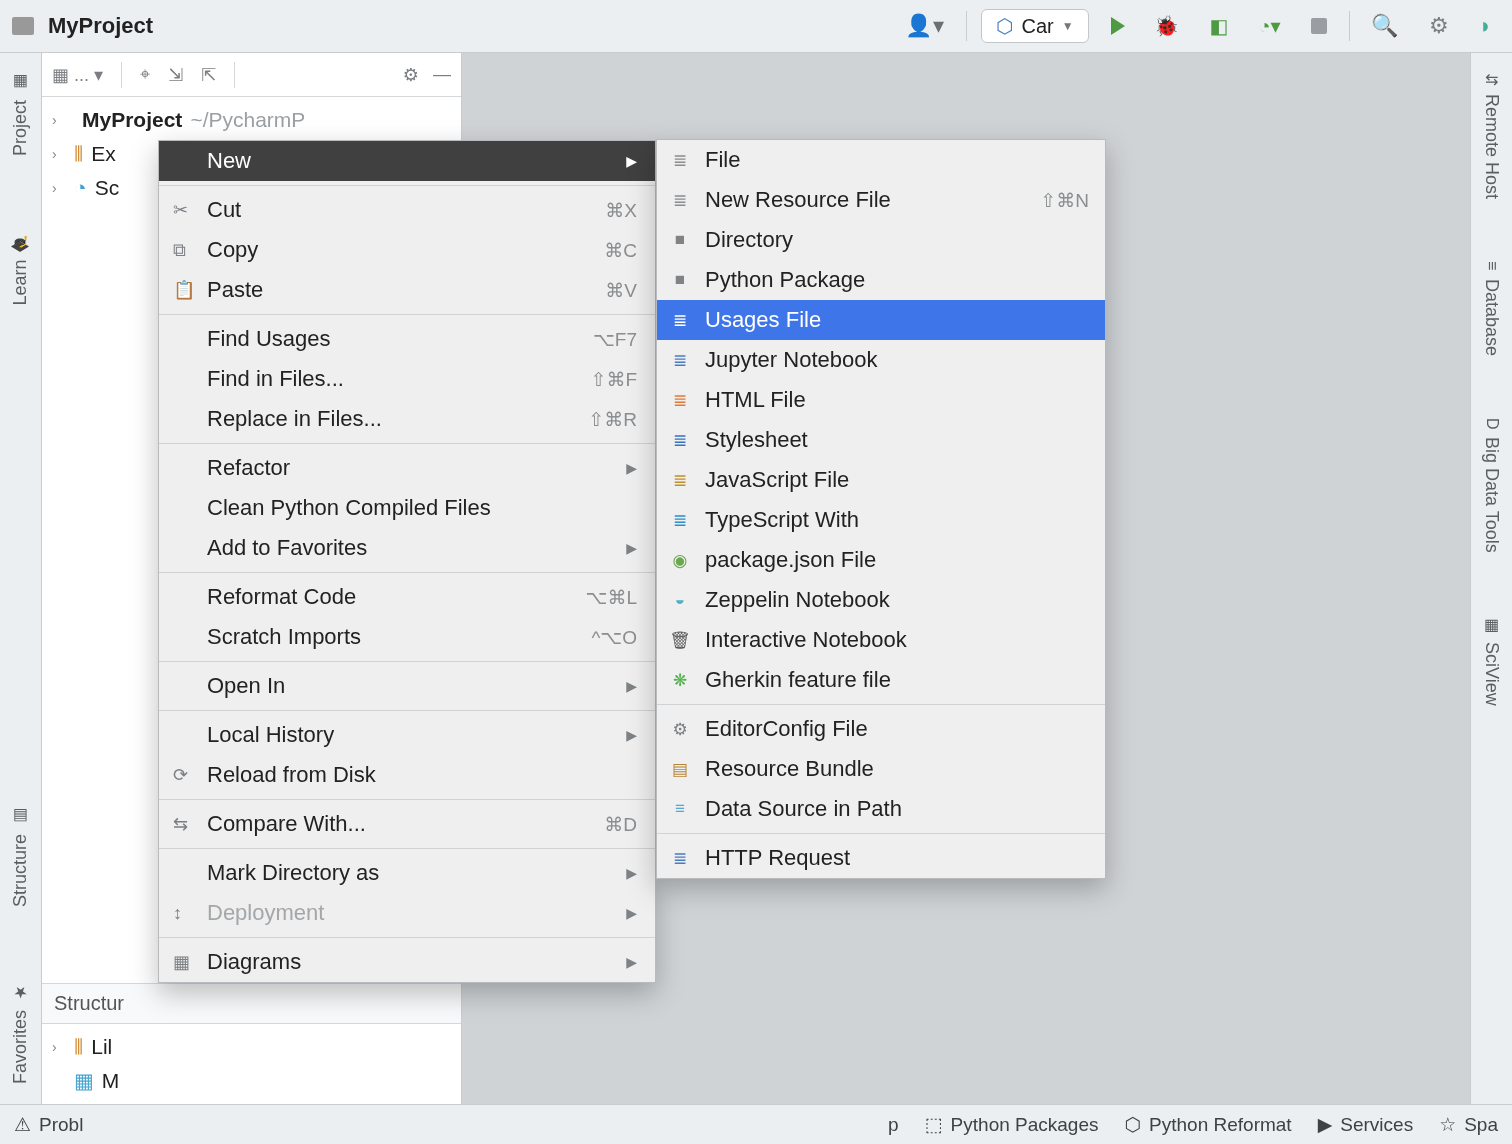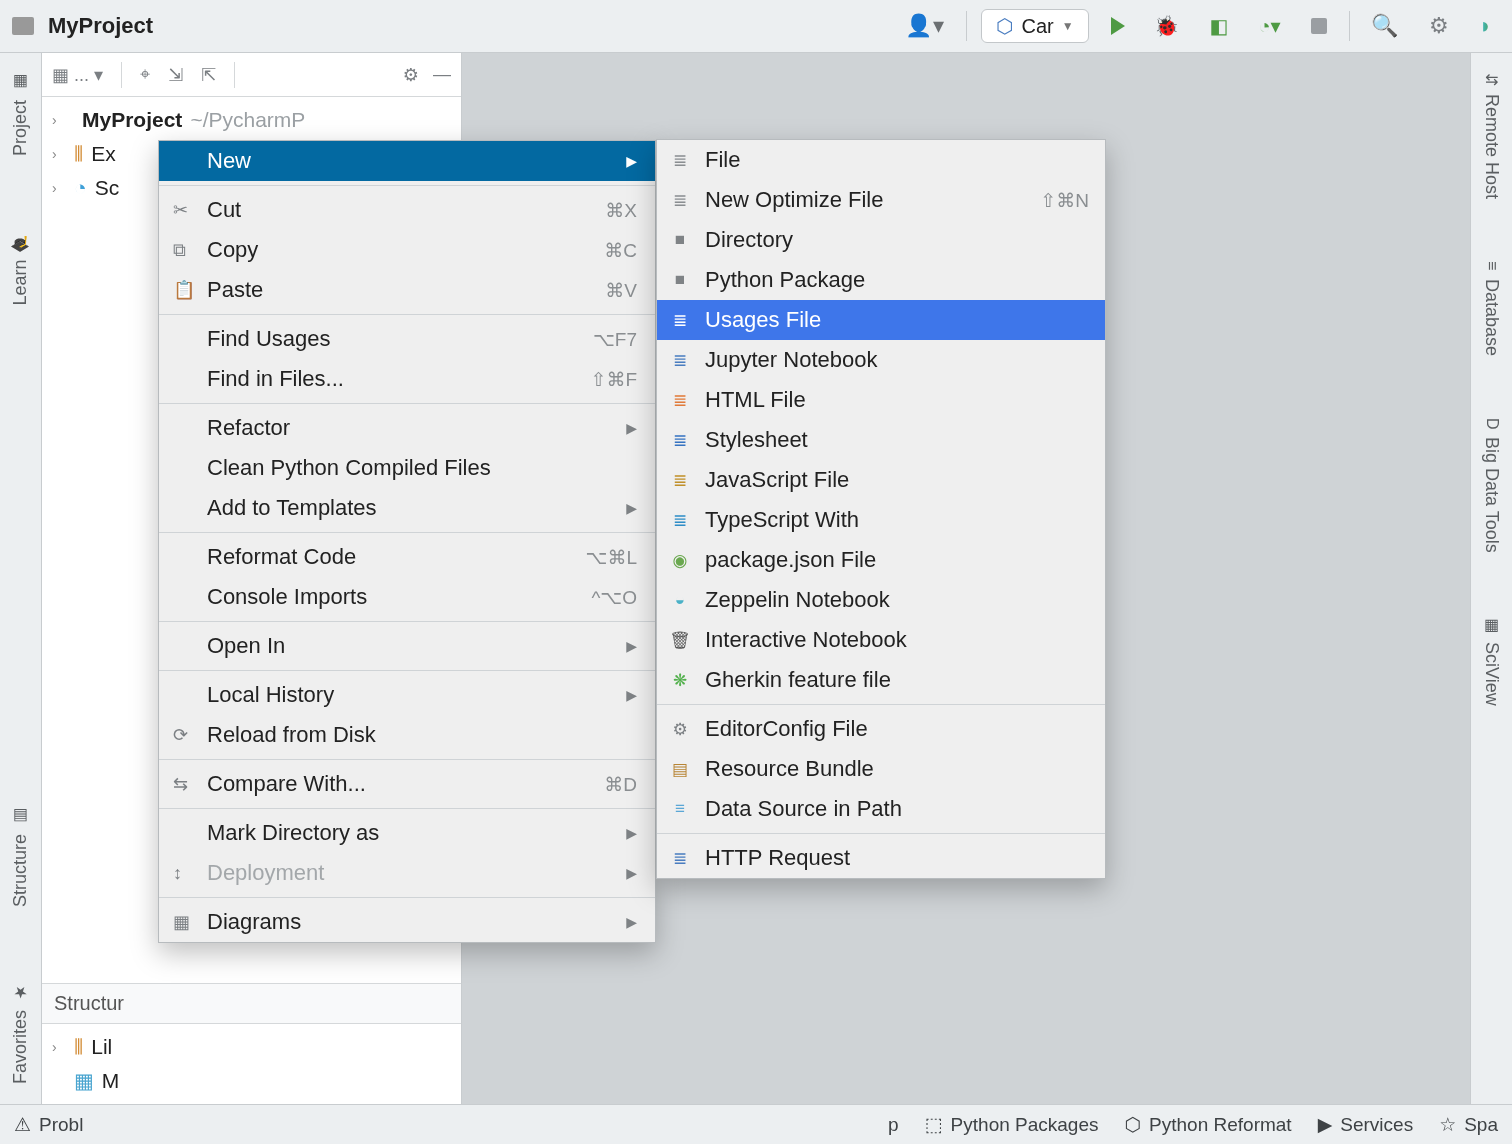--- a/index.html
+++ b/index.html
@@ -49,21 +49,21 @@
 .bb-spacer { flex: 1; }
 
 
 .menu1 { position: absolute; left: 158px; top: 140px; width: 498px; background: #efefef; border: 1px solid #b7bbbe; box-shadow: 0 10px 26px rgba(0,0,0,.25); font-size: 22px; }
 .menu1 .row { display: flex; align-items: center; padding: 7px 18px 7px 48px; position: relative; cursor: pointer; }
 .menu1 .row .mi-icon { position: absolute; left: 14px; color: #7b7f83; font-size: 18px; }
 .menu1 .row.disabled { color: #a3a7aa; }
 .menu1 .sep { height: 1px; background: #cfd3d6; margin: 4px 0; }
 .menu1 .sc { margin-left: auto; color: #8a8e91; font-size: 19px; }
 .menu1 .arrow { margin-left: auto; color: #7e8285; font-size: 14px; }
-.menu1 .row.on { background: #0369a1; color: #fff; }
+.menu1 .row.on { background: #404040; color: #fff; }
 .menu1 .row.on .arrow { color: #fff; }
 
 
 .menu2 { position: absolute; left: 656px; top: 139px; width: 450px; background: #efefef; border: 1px solid #b7bbbe; box-shadow: 0 10px 26px rgba(0,0,0,.25); font-size: 22px; }
 .menu2 .row { display: flex; align-items: center; padding: 7px 16px 7px 48px; position: relative; cursor: pointer; }
 .menu2 .row .mi-icon { position: absolute; left: 12px; width: 22px; text-align: center; font-size: 17px; }
 .menu2 .row.on { background: #3e76ea; color: #fff; }
 .menu2 .sep { height: 1px; background: #cfd3d6; margin: 4px 0; }
 .menu2 .sc { margin-left: auto; color: #8a8e91; font-size: 19px; }
 .menu2 .row.on .mi-icon { color: #fff; }
@@ -267,39 +267,43 @@
     </div>
     <div class="sep"></div>
     <div class="row">
       <span>Find Usages</span>
       <span class="sc">⌥F7</span>
     </div>
     <div class="row">
       <span>Find in Files...</span>
       <span class="sc">⇧⌘F</span>
     </div>
+    <div class="row">
+      <span>Replace in Files...</span>
+      <span class="sc">⇧⌘R</span>
+    </div>
     <div class="sep"></div>
     <div class="row">
       <span>Refactor</span>
       <span class="arrow">▶</span>
     </div>
     <div class="row">
       <span>Clean Python Compiled Files</span>
     </div>
     <div class="row">
-      <span>Add to Templates</span>
+      <span>Add to Favorites</span>
       <span class="arrow">▶</span>
     </div>
     <div class="sep"></div>
     <div class="row">
       <span>Reformat Code</span>
       <span class="sc">⌥⌘L</span>
     </div>
     <div class="row">
-      <span>Console Imports</span>
+      <span>Scratch Imports</span>
       <span class="sc">^⌥O</span>
     </div>
     <div class="sep"></div>
     <div class="row">
       <span>Open In</span>
       <span class="arrow">▶</span>
     </div>
     <div class="sep"></div>
     <div class="row">
       <span>Local History</span>
@@ -333,21 +337,21 @@
     </div>
   </div>
 
 <div class="menu2" id="menu2">
     <div class="row">
       <span class="mi-icon ico-file">≣</span>
       <span>File</span>
     </div>
     <div class="row">
       <span class="mi-icon ico-file">≣</span>
-      <span>New Optimize File</span>
+      <span>New Resource File</span>
       <span class="sc">⇧⌘N</span>
     </div>
     <div class="row">
       <span class="mi-icon ico-dir">■</span>
       <span>Directory</span>
     </div>
     <div class="row">
       <span class="mi-icon ico-dir">■</span>
       <span>Python Package</span>
     </div>

